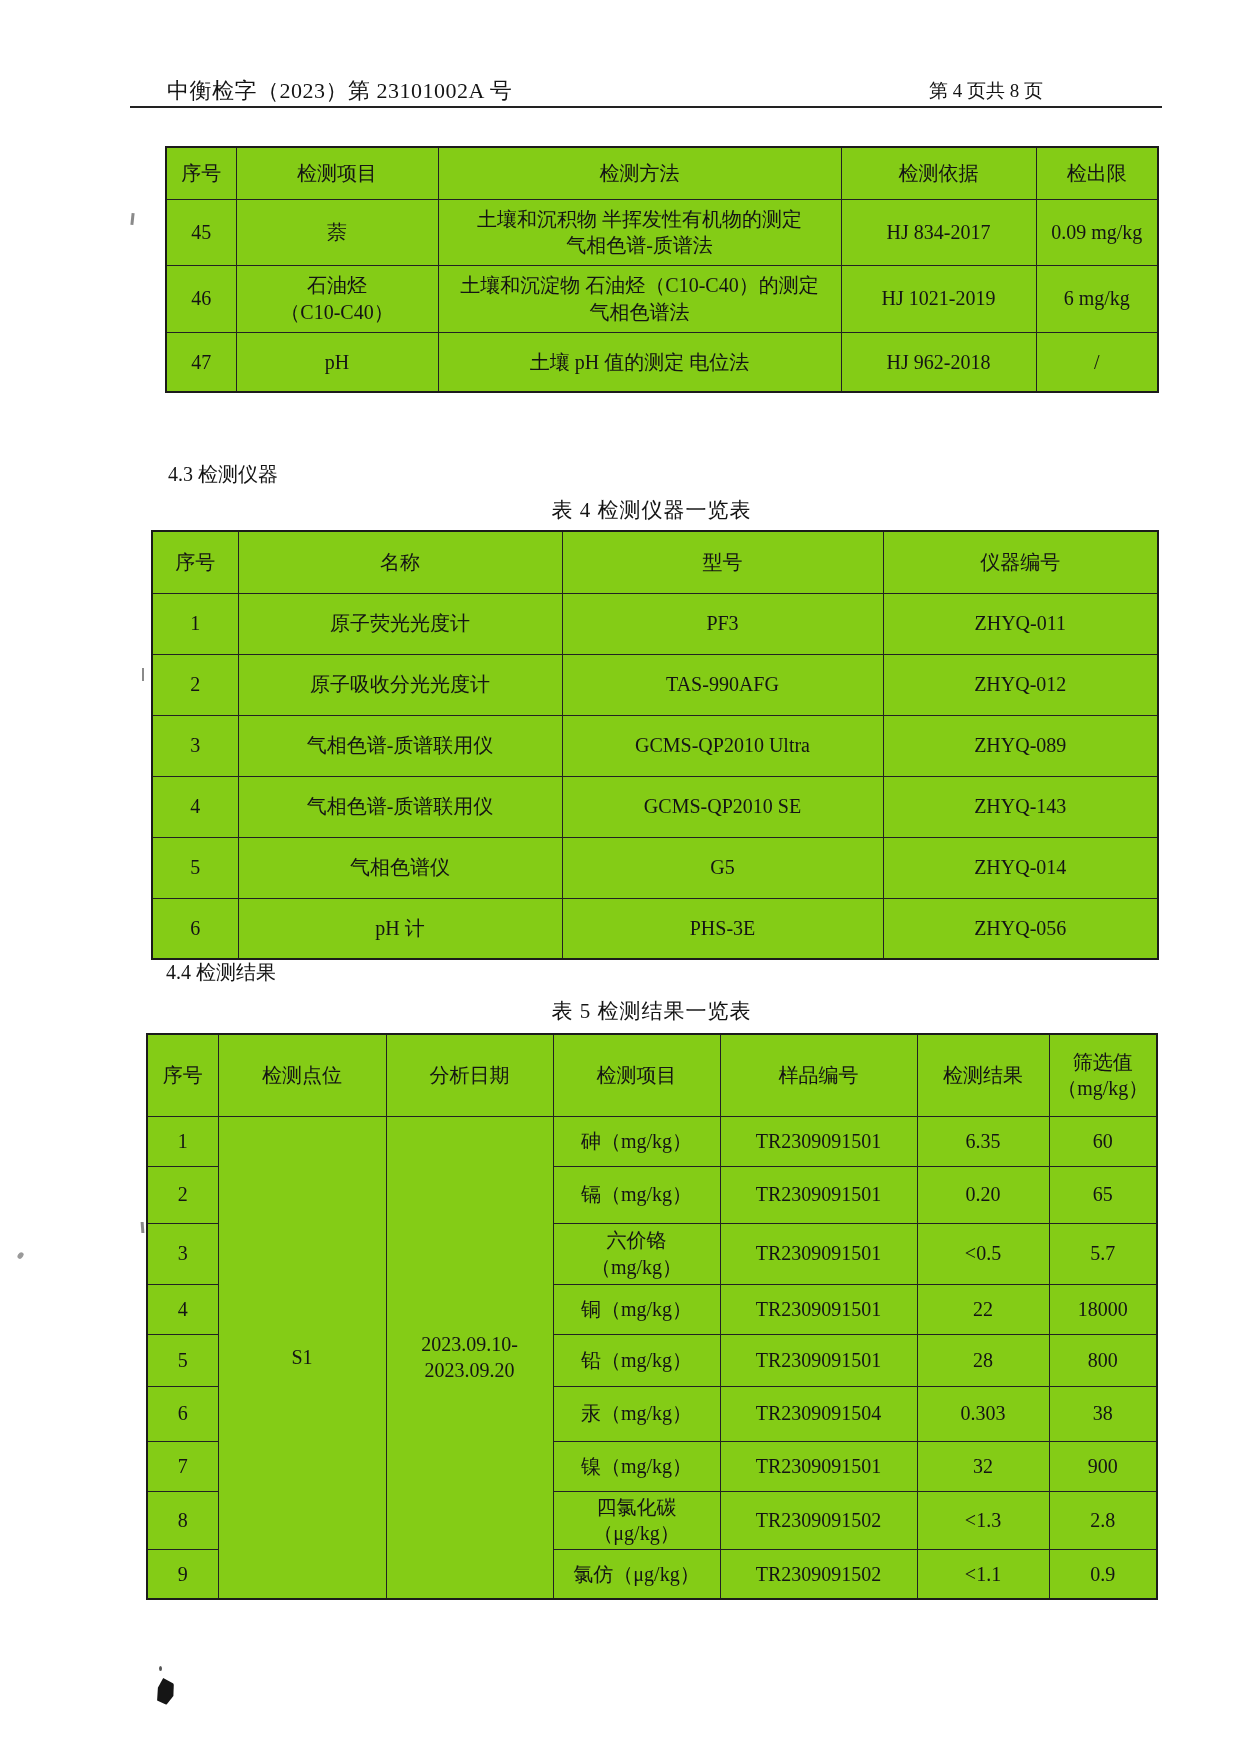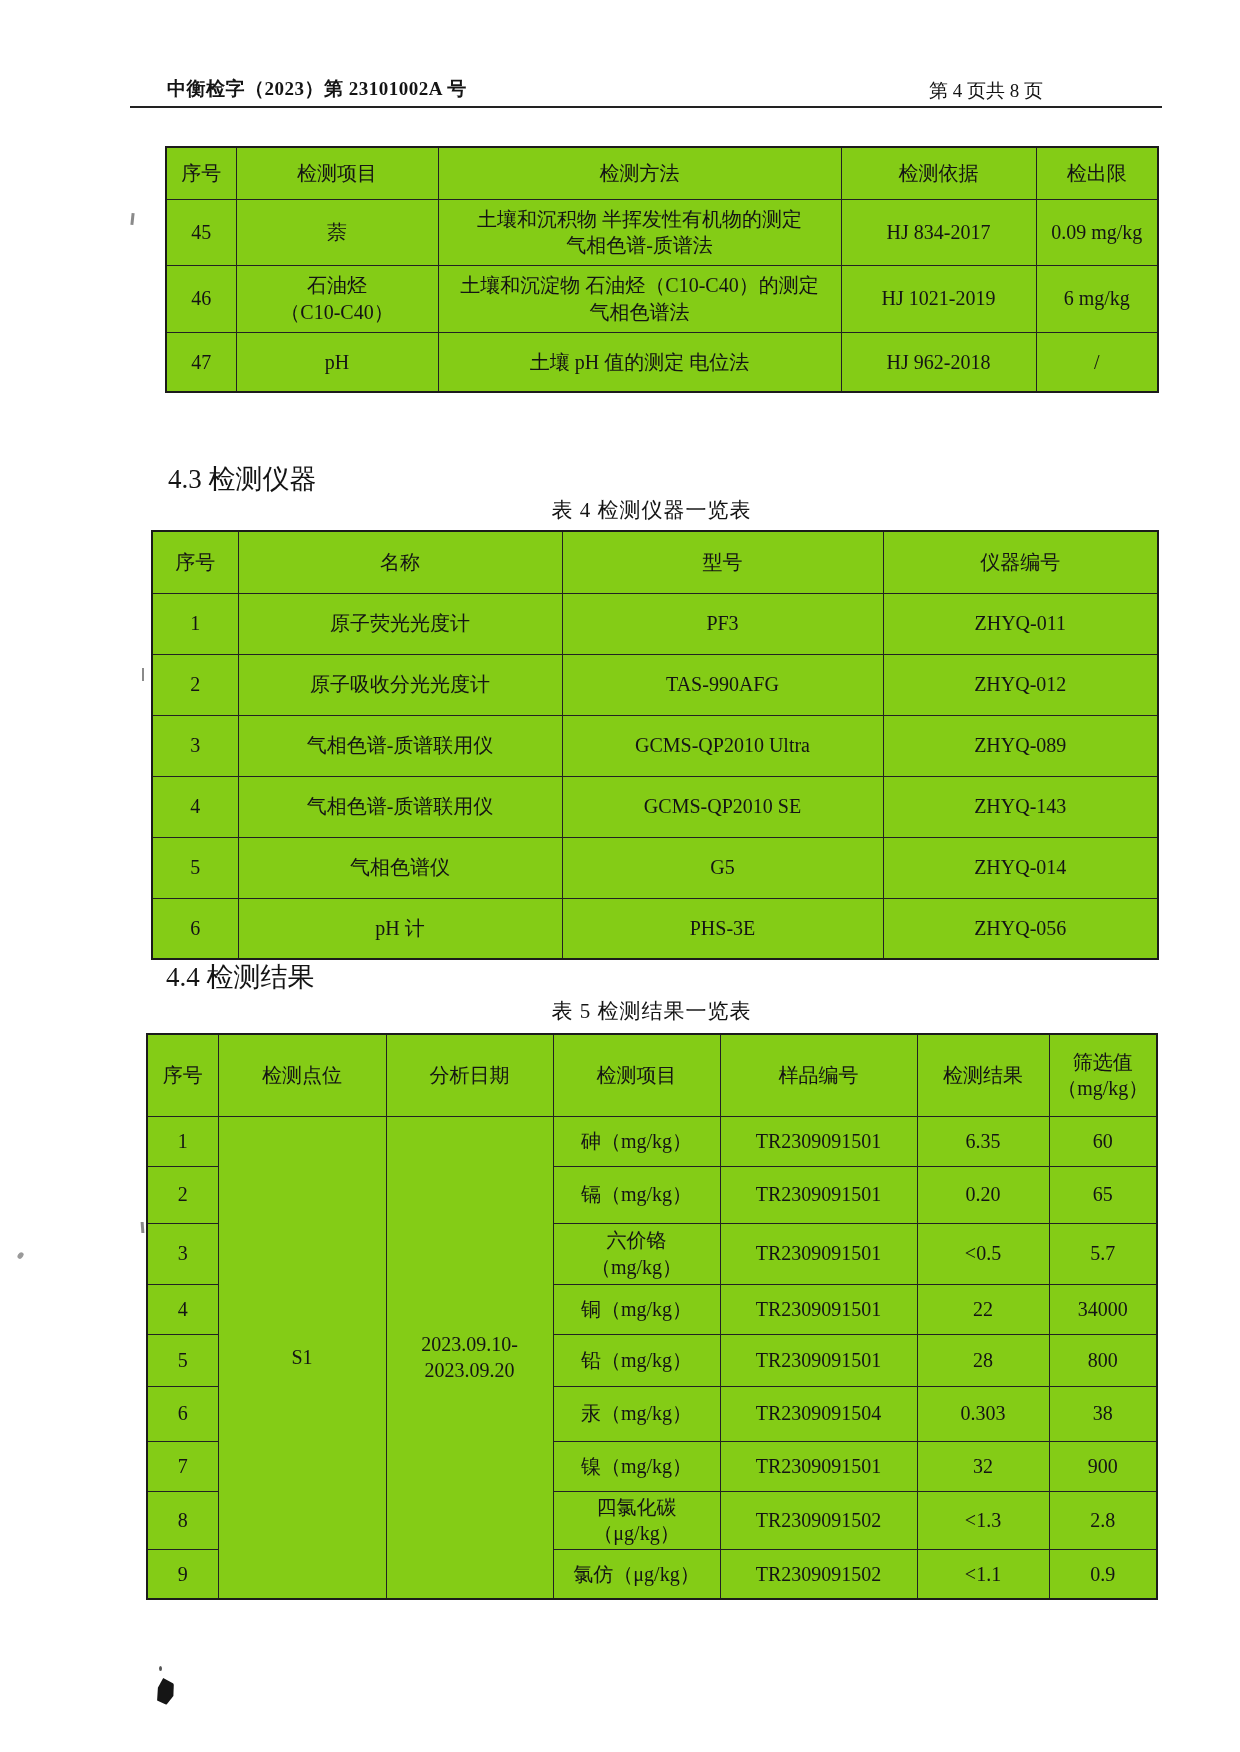--- a/index.html
+++ b/index.html
@@ -2,34 +2,34 @@
 <html><head>
 <meta charset="utf-8">
 <style>
   html,body{margin:0;padding:0;}
   body{
     width:1240px;height:1752px;position:relative;background:#ffffff;
     font-family:"Liberation Serif","DejaVu Serif",serif;color:#141414;
     overflow:hidden;
   }
   .abs{position:absolute;}
-  .pageheader-left{left:167px;top:76px;font-size:19px;letter-spacing:.5px;font-weight:bold;}
+  .pageheader-left{left:167px;top:76px;font-size:22px;letter-spacing:.5px;}
   .pageheader-right{left:929px;top:78px;font-size:19px;}
   .header-rule{left:130px;top:106px;width:1032px;height:2px;background:#222;}
   table{border-collapse:collapse;table-layout:fixed;position:absolute;background:#84cc16;}
   table{border:2.4px solid #1b1b1b;}
   td,th{
     border:1.6px solid #222;text-align:center;vertical-align:middle;
     white-space:pre-line;padding:0 3px;font-weight:normal;font-size:20px;line-height:1.32;
     overflow:hidden;
   }
   .t-methods{left:165px;top:146px;width:992px;}
   .t-instruments{left:151px;top:530px;width:1006px;}
   .t-results{left:146px;top:1033px;width:1010px;}
-  .section-heading{font-size:27px;text-align:center;}
+  .section-heading{font-size:20px;text-align:center;}
   .sec43{left:168px;top:461px;}
   .sec44{left:166px;top:959px;}
   .table-title{left:146px;width:1011px;text-align:center;font-size:21px;letter-spacing:1px;}
   .title4{top:496px;}
   .title5{top:997px;}
   .ink-blot{
     left:154px;top:1678px;width:21px;height:27px;background:#151515;
     clip-path:polygon(55% 0,100% 28%,88% 72%,48% 100%,8% 78%,22% 32%);
     transform:rotate(-10deg);
   }
@@ -193,21 +193,21 @@
 （mg/kg）</td>
     <td>TR2309091501</td>
     <td>&lt;0.5</td>
     <td>5.7</td>
   </tr>
   <tr style="height:50px">
     <td>4</td>
     <td>铜（mg/kg）</td>
     <td>TR2309091501</td>
     <td>22</td>
-    <td>34000</td>
+    <td>18000</td>
   </tr>
   <tr style="height:52px">
     <td>5</td>
     <td>铅（mg/kg）</td>
     <td>TR2309091501</td>
     <td>28</td>
     <td>800</td>
   </tr>
   <tr style="height:55px">
     <td>6</td>

